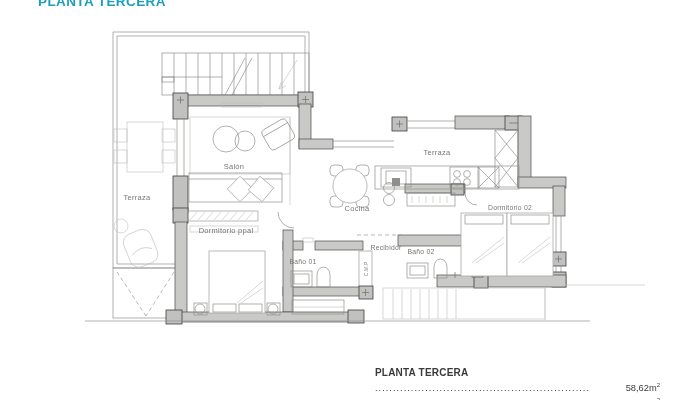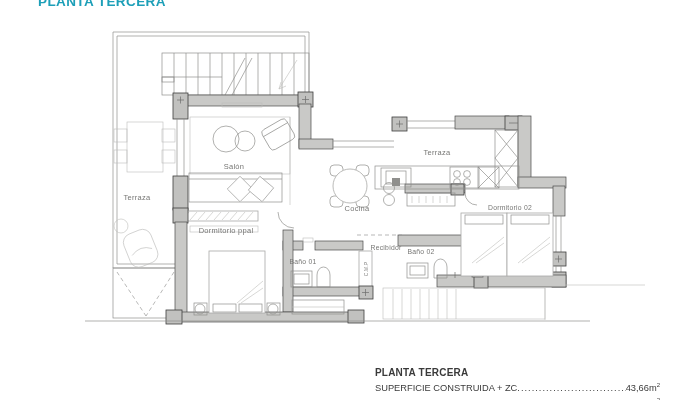--- a/index.html
+++ b/index.html
@@ -304,23 +304,22 @@
   <div class="lbl" style="left:226px;top:230px;">Dormitorio ppal</div>
   <div class="lbl small" style="left:303px;top:261px;">Baño 01</div>
   <div class="lbl small" style="left:386px;top:247px;">Recibidor</div>
   <div class="lbl small" style="left:421px;top:251px;">Baño 02</div>
   <div class="lbl vert" style="left:366px;top:269px;">C.M.P</div>
 
   
   <div class="legend">
     <div class="lt">PLANTA TERCERA</div>
     <div class="row">
-      <span>SUPERFICIE CONSTRUIDA + ZC</span>
         <span class="dots">............................................................</span>
-        <span><span>43,66m</span><sup>2</sup></span>
+        <span><span>58,62m</span><sup>2</sup></span>
     </div>
     <div class="row">
       <span>TERRAZA</span>
         <span class="dots">............................................................</span>
         <span><span>21,40m</span><sup>2</sup></span>
     </div>
   </div>
 
 </div>
 

